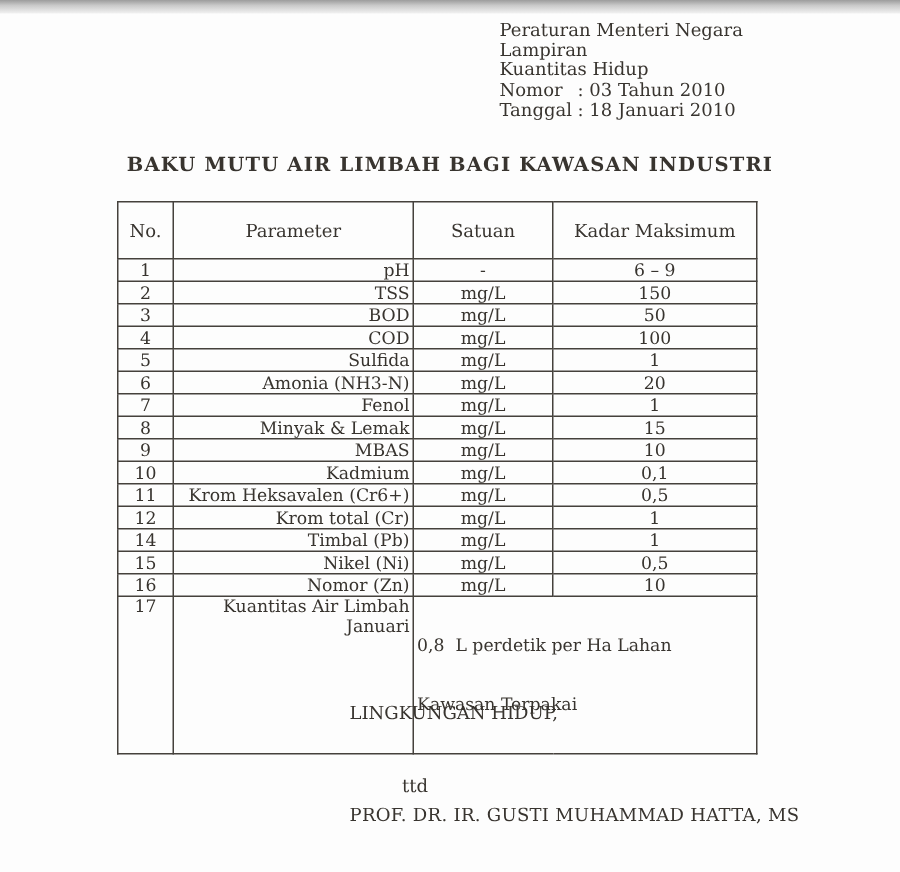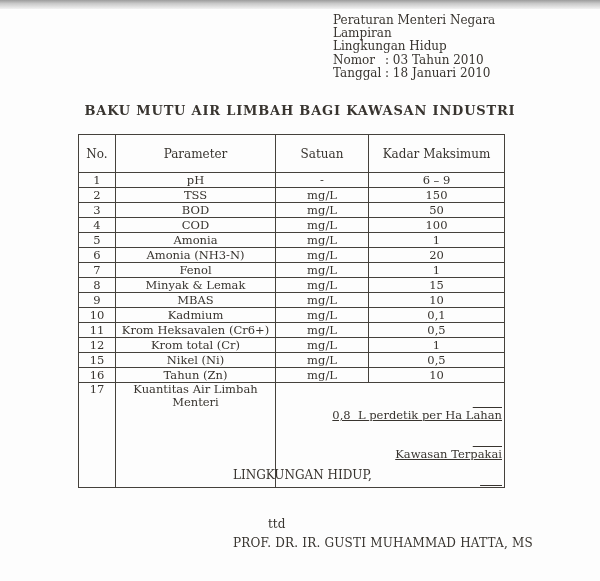--- a/index.html
+++ b/index.html
@@ -32,22 +32,22 @@
   table.limits, table.limits th, table.limits td { border: 1.4px solid #45413c; }
   table.limits th {
     height: 38px; font-weight: normal; font-size: 12px;
   }
   table.limits td { height: 15px; padding: 0 2px; line-height: 13px; }
   .col-no    { width: 37px; }
   .col-param { width: 160px; }
   .col-sat   { width: 93px; }
   .col-kadar { width: 136px; }
   td.c { text-align: center; }
-  td.l { text-align: center; padding-left: 6px; }
-  .merged-val { text-align: right; white-space: pre-wrap; text-decoration: underline; }
+  td.l { text-align: right; padding-left: 6px; }
+  .merged-val { text-align: left; white-space: pre-wrap; }
   .two-line td { height: 31px; vertical-align: top; padding-top: 1px; }
   .signature-block {
     position: absolute; left: 233px; top: 468px;
     font-size: 12px; line-height: 14px;
   }
   .ttd {
     position: absolute; left: 268px; top: 517px; font-size: 12px;
   }
   .sig-name {
     position: absolute; left: 233px; top: 520px; font-size: 12px;
@@ -55,21 +55,21 @@
   }
 </style>
 </head>
 <body>
 
 <div class="top-bar"></div>
 
 <div class="header-block">
   <div>Peraturan Menteri Negara</div>
   <div>Lampiran</div>
-  <div>Lingkungan Hidup</div>
+  <div>Kuantitas Hidup</div>
   <div class="header-field">
     <span class="flabel">Nomor</span><span>: 03 Tahun 2010</span>
   </div>
   <div class="header-field">
     <span class="flabel">Tanggal</span><span>: 18 Januari 2010</span>
   </div>
 </div>
 
 <div class="doc-title">BAKU MUTU AIR LIMBAH BAGI KAWASAN INDUSTRI</div>
 
@@ -108,21 +108,21 @@
     <td class="c">50</td>
   </tr>
       <tr>
     <td class="c">4</td>
     <td class="l">COD</td>
     <td class="c">mg/L</td>
     <td class="c">100</td>
   </tr>
       <tr>
     <td class="c">5</td>
-    <td class="l">Amonia</td>
+    <td class="l">Sulfida</td>
     <td class="c">mg/L</td>
     <td class="c">1</td>
   </tr>
       <tr>
     <td class="c">6</td>
     <td class="l">Amonia (NH3-N)</td>
     <td class="c">mg/L</td>
     <td class="c">20</td>
   </tr>
       <tr>
@@ -155,38 +155,44 @@
     <td class="c">mg/L</td>
     <td class="c">0,5</td>
   </tr>
       <tr>
     <td class="c">12</td>
     <td class="l">Krom total (Cr)</td>
     <td class="c">mg/L</td>
     <td class="c">1</td>
   </tr>
       <tr>
+    <td class="c">14</td>
+    <td class="l">Timbal (Pb)</td>
+    <td class="c">mg/L</td>
+    <td class="c">1</td>
+  </tr>
+      <tr>
     <td class="c">15</td>
     <td class="l">Nikel (Ni)</td>
     <td class="c">mg/L</td>
     <td class="c">0,5</td>
   </tr>
       <tr>
     <td class="c">16</td>
-    <td class="l">Tahun (Zn)</td>
+    <td class="l">Nomor (Zn)</td>
     <td class="c">mg/L</td>
     <td class="c">10</td>
   </tr>
     </tbody>
   <tbody>
     <tr class="two-line">
       <td class="c">17</td>
       <td class="l">
         <div>Kuantitas Air Limbah</div>
-        <div>Menteri</div>
+        <div>Januari</div>
       </td>
       <td colspan="2" class="merged-val">
         <div>0,8  L perdetik per Ha Lahan</div>
         <div>Kawasan Terpakai</div>
       </td>
     </tr>
   </tbody>
 </table>
 
 <div class="signature-block">

